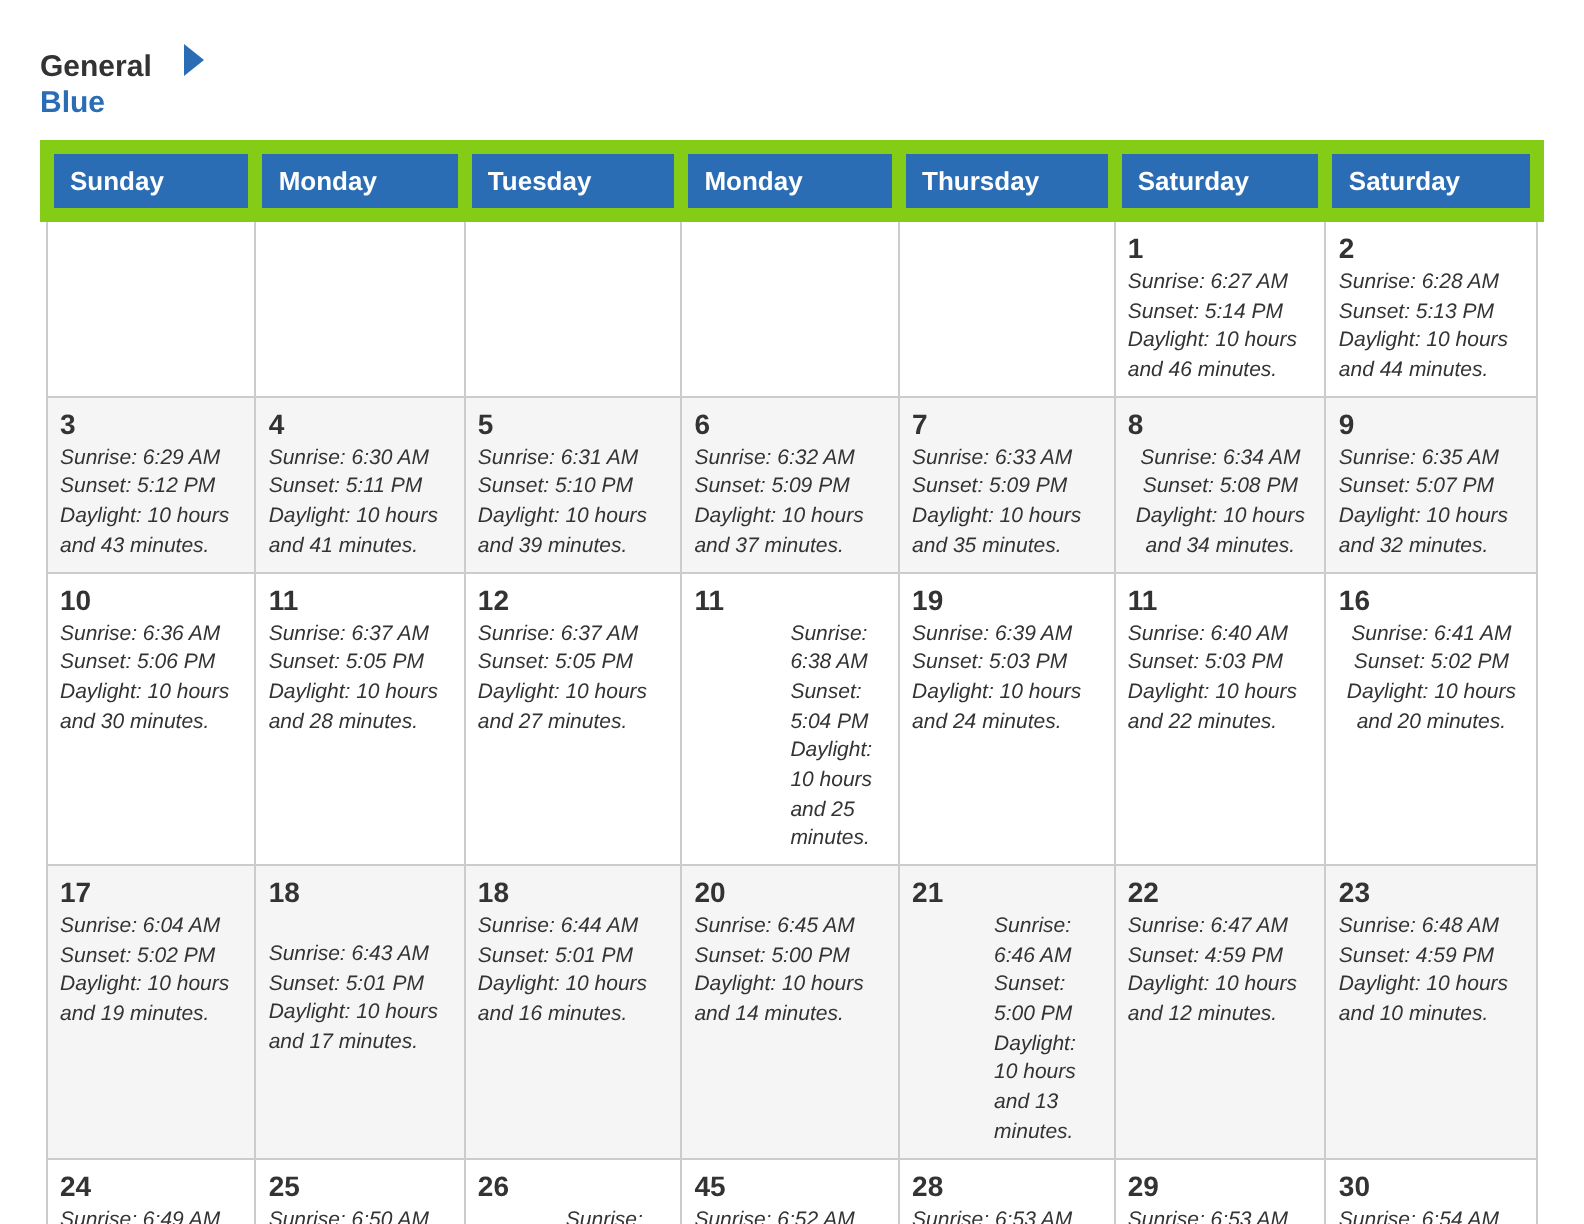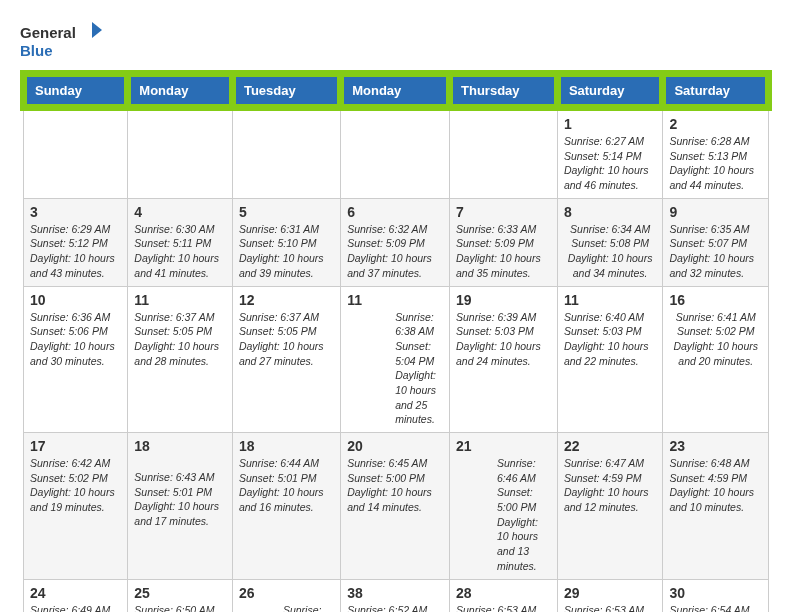--- a/index.html
+++ b/index.html
@@ -230,21 +230,21 @@
           <span class="day-number">16</span>
           <div class="day-info" style="white-space: pre-line; text-align: center;">Sunrise: 6:41 AM
 Sunset: 5:02 PM
 Daylight: 10 hours
 and 20 minutes.</div>
         </td>
       </tr>
       <tr class="row-even">
         <td>
           <span class="day-number">17</span>
-          <div class="day-info" style="white-space: pre-line;">Sunrise: 6:42 AM
+          <div class="day-info" style="white-space: pre-line;">Sunrise: 6:04 AM
 Sunset: 5:02 PM
 Daylight: 10 hours
 and 19 minutes.</div>
         </td>
         <td>
           <span class="day-number">18</span>
           <div class="day-info" style="white-space: pre-line; margin-top: 16px;">Sunrise: 6:43 AM
 Sunset: 5:01 PM
 Daylight: 10 hours
 and 17 minutes.</div>
@@ -301,21 +301,21 @@
 and 8 minutes.</div>
         </td>
         <td>
           <span class="day-number">26</span>
           <div class="day-info" style="white-space: pre-line; margin-left: 44px;">Sunrise: 6:51 AM
 Sunset: 4:58 PM
 Daylight: 10 hours
 and 7 minutes.</div>
         </td>
         <td>
-          <span class="day-number">38</span>
+          <span class="day-number">45</span>
           <div class="day-info" style="white-space: pre-line;">Sunrise: 6:52 AM
 Sunset: 4:58 PM
 Daylight: 10 hours
 and 5 minutes.</div>
         </td>
         <td>
           <span class="day-number">28</span>
           <div class="day-info" style="white-space: pre-line;">Sunrise: 6:53 AM
 Sunset: 4:57 PM
 Daylight: 10 hours

